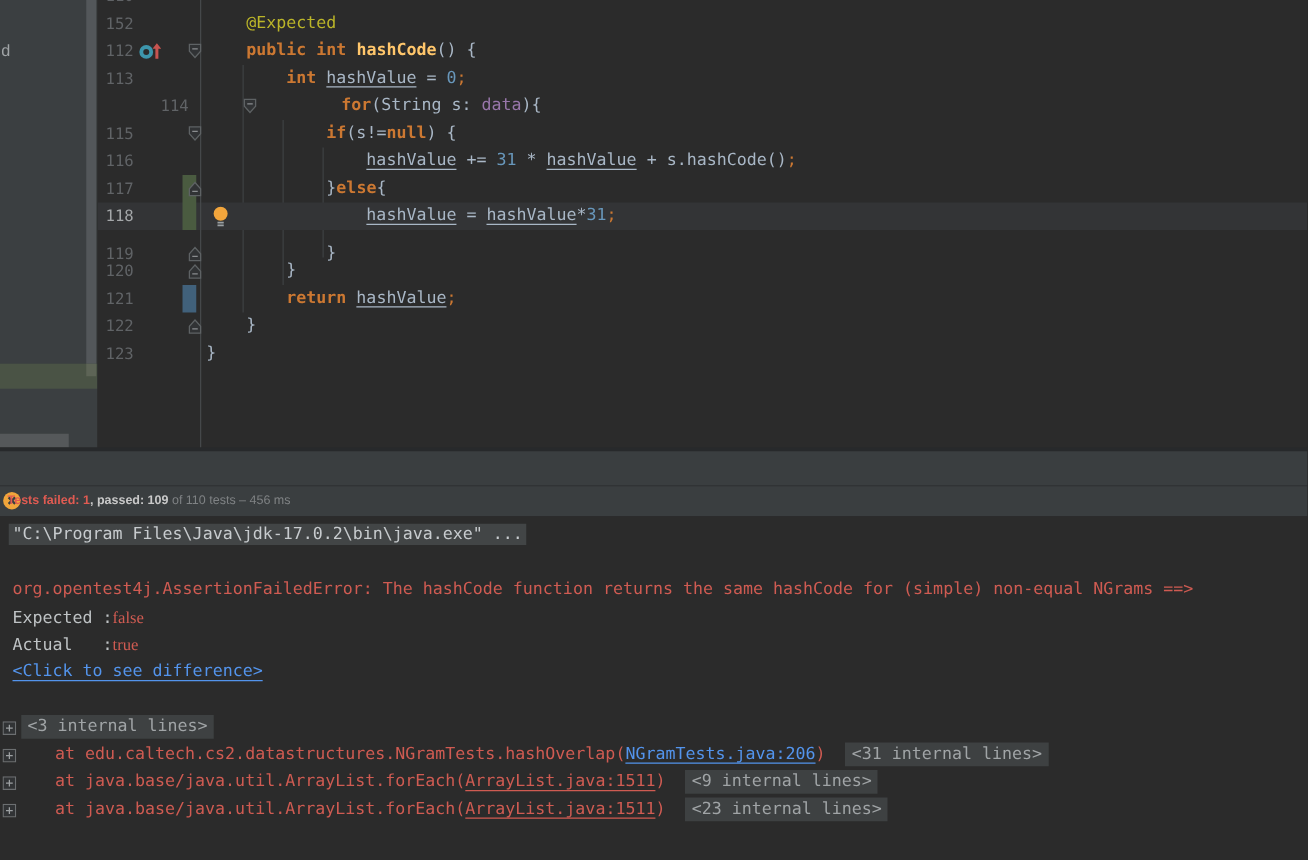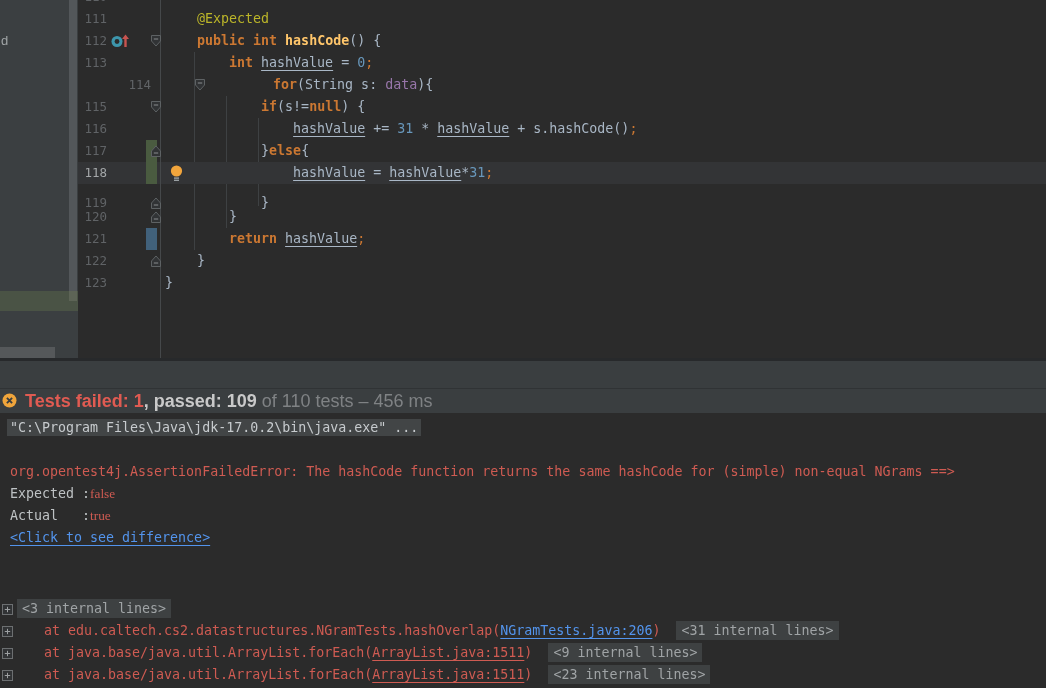--- a/index.html
+++ b/index.html
@@ -40,38 +40,38 @@
   .tok-semi { color:#cc7832; }
   .tok-var  { color:#a9b7c6; text-decoration:underline; text-underline-offset:3px; }
   .tok-pl   { color:#a9b7c6; }
 
   
   #lower-border { position:absolute; left:0; top:358px; width:1046px; height:3px; background:#27292b; }
   #runner-band { position:absolute; left:0; top:361px; width:1046px; height:27px; background:#3a3e40; }
   #runner-divider { position:absolute; left:0; top:388px; width:1046px; height:1px; background:#303335; }
   #status-row { position:absolute; left:0; top:389px; width:1046px; height:24px; background:#3a3e40; }
   #status-icon { position:absolute; left:2px; top:4px; }
-  #status-text { position:absolute; left:25px; top:0; line-height:24px; font-size:18px; white-space:pre; }
+  #status-text { position:absolute; left:6px; top:0; line-height:24px; font-size:10px; white-space:pre; }
   #status-failed { color:#e05b52; font-weight:600; }
   #status-passed { color:#c9c9c9; font-weight:600; }
   #status-rest { color:#7f8284; }
 
   
   #console { position:absolute; left:0; top:413px; width:1046px; height:275px; background:#2b2b2b;
              font-family:"DejaVu Sans Mono","Liberation Mono",monospace; font-size:13.3px; }
   .con-row { position:absolute; height:22px; line-height:22px; white-space:pre; }
   #cmd-row { left:7px; top:4px; }
   #cmd-row span { background:#424546; padding:1px 3px; color:#c7cbce; }
   #err-row { left:10px; top:48px; color:#cf5b52; }
   #expected-row, #actual-row { left:10px; top:70px; color:#bec2c4; }
   #actual-row { top:92px; }
   .fail-val { color:#cf5b52;font-family:Liberation Serif, serif; }
   #diff-row { left:10px; top:114px; }
   #diff-link { color:#5394ec; text-decoration:underline; text-underline-offset:3px; cursor:pointer; }
-  .stack-row { position:absolute; left:0; width:1046px; height:22px; line-height:22px; white-space:pre; color:#cf5b52;margin-top:27px; }
+  .stack-row { position:absolute; left:0; width:1046px; height:22px; line-height:22px; white-space:pre; color:#cf5b52; }
   .stack-text { position:absolute; top:0; line-height:22px; }
   .fold-plus { position:absolute; left:2px; top:6px; }
   .int-box { background:#3e4142; color:#a0a4a6; padding:2px 5px; }
   .link-blue { color:#5394ec; text-decoration:underline; text-underline-offset:3px; cursor:pointer; }
   .link-red  { color:#cf5b52; text-decoration:underline; text-underline-offset:3px; cursor:pointer; }
 </style>
 </head>
 <body>
 
 <div id="stage">
@@ -90,21 +90,21 @@
     <div class="guide" style="left:180px; top:118px; height:88px;"></div>
     <div class="vcs added" style="top:140px; height:44px;"></div>
     <div class="vcs modified" style="top:228px; height:22px;"></div>
     <div id="gutter-sep"></div>
     <div id="ed-rows">
         <div class="ed-row" style="top: -14px;">
           <span class="lnum">110</span>
           <span class="code"></span>
         </div>
         <div class="ed-row" style="top: 8px;">
-          <span class="lnum">111</span>
+          <span class="lnum">152</span>
           <span class="code">    <span class="tok-ann">@Expected</span></span>
         </div>
         <div class="ed-row" style="top: 30px;">
           <span class="lnum">112</span>
           <svg width="12" height="14" class="fold-marker">
             <path d="M1.5 1.5 h9 v5.5 l-4.5 5 l-4.5 -5 z" fill="#313335" stroke="#5e6264"></path>
             <line x1="3.8" y1="5" x2="8.2" y2="5" stroke="#8a8d8f"></line>
           </svg>
           <svg width="19" height="16" class="gutter-icon" style="left: 33px; top: 3px;">
             <circle cx="6" cy="8.5" r="5.5" fill="#3d96ac"></circle>

